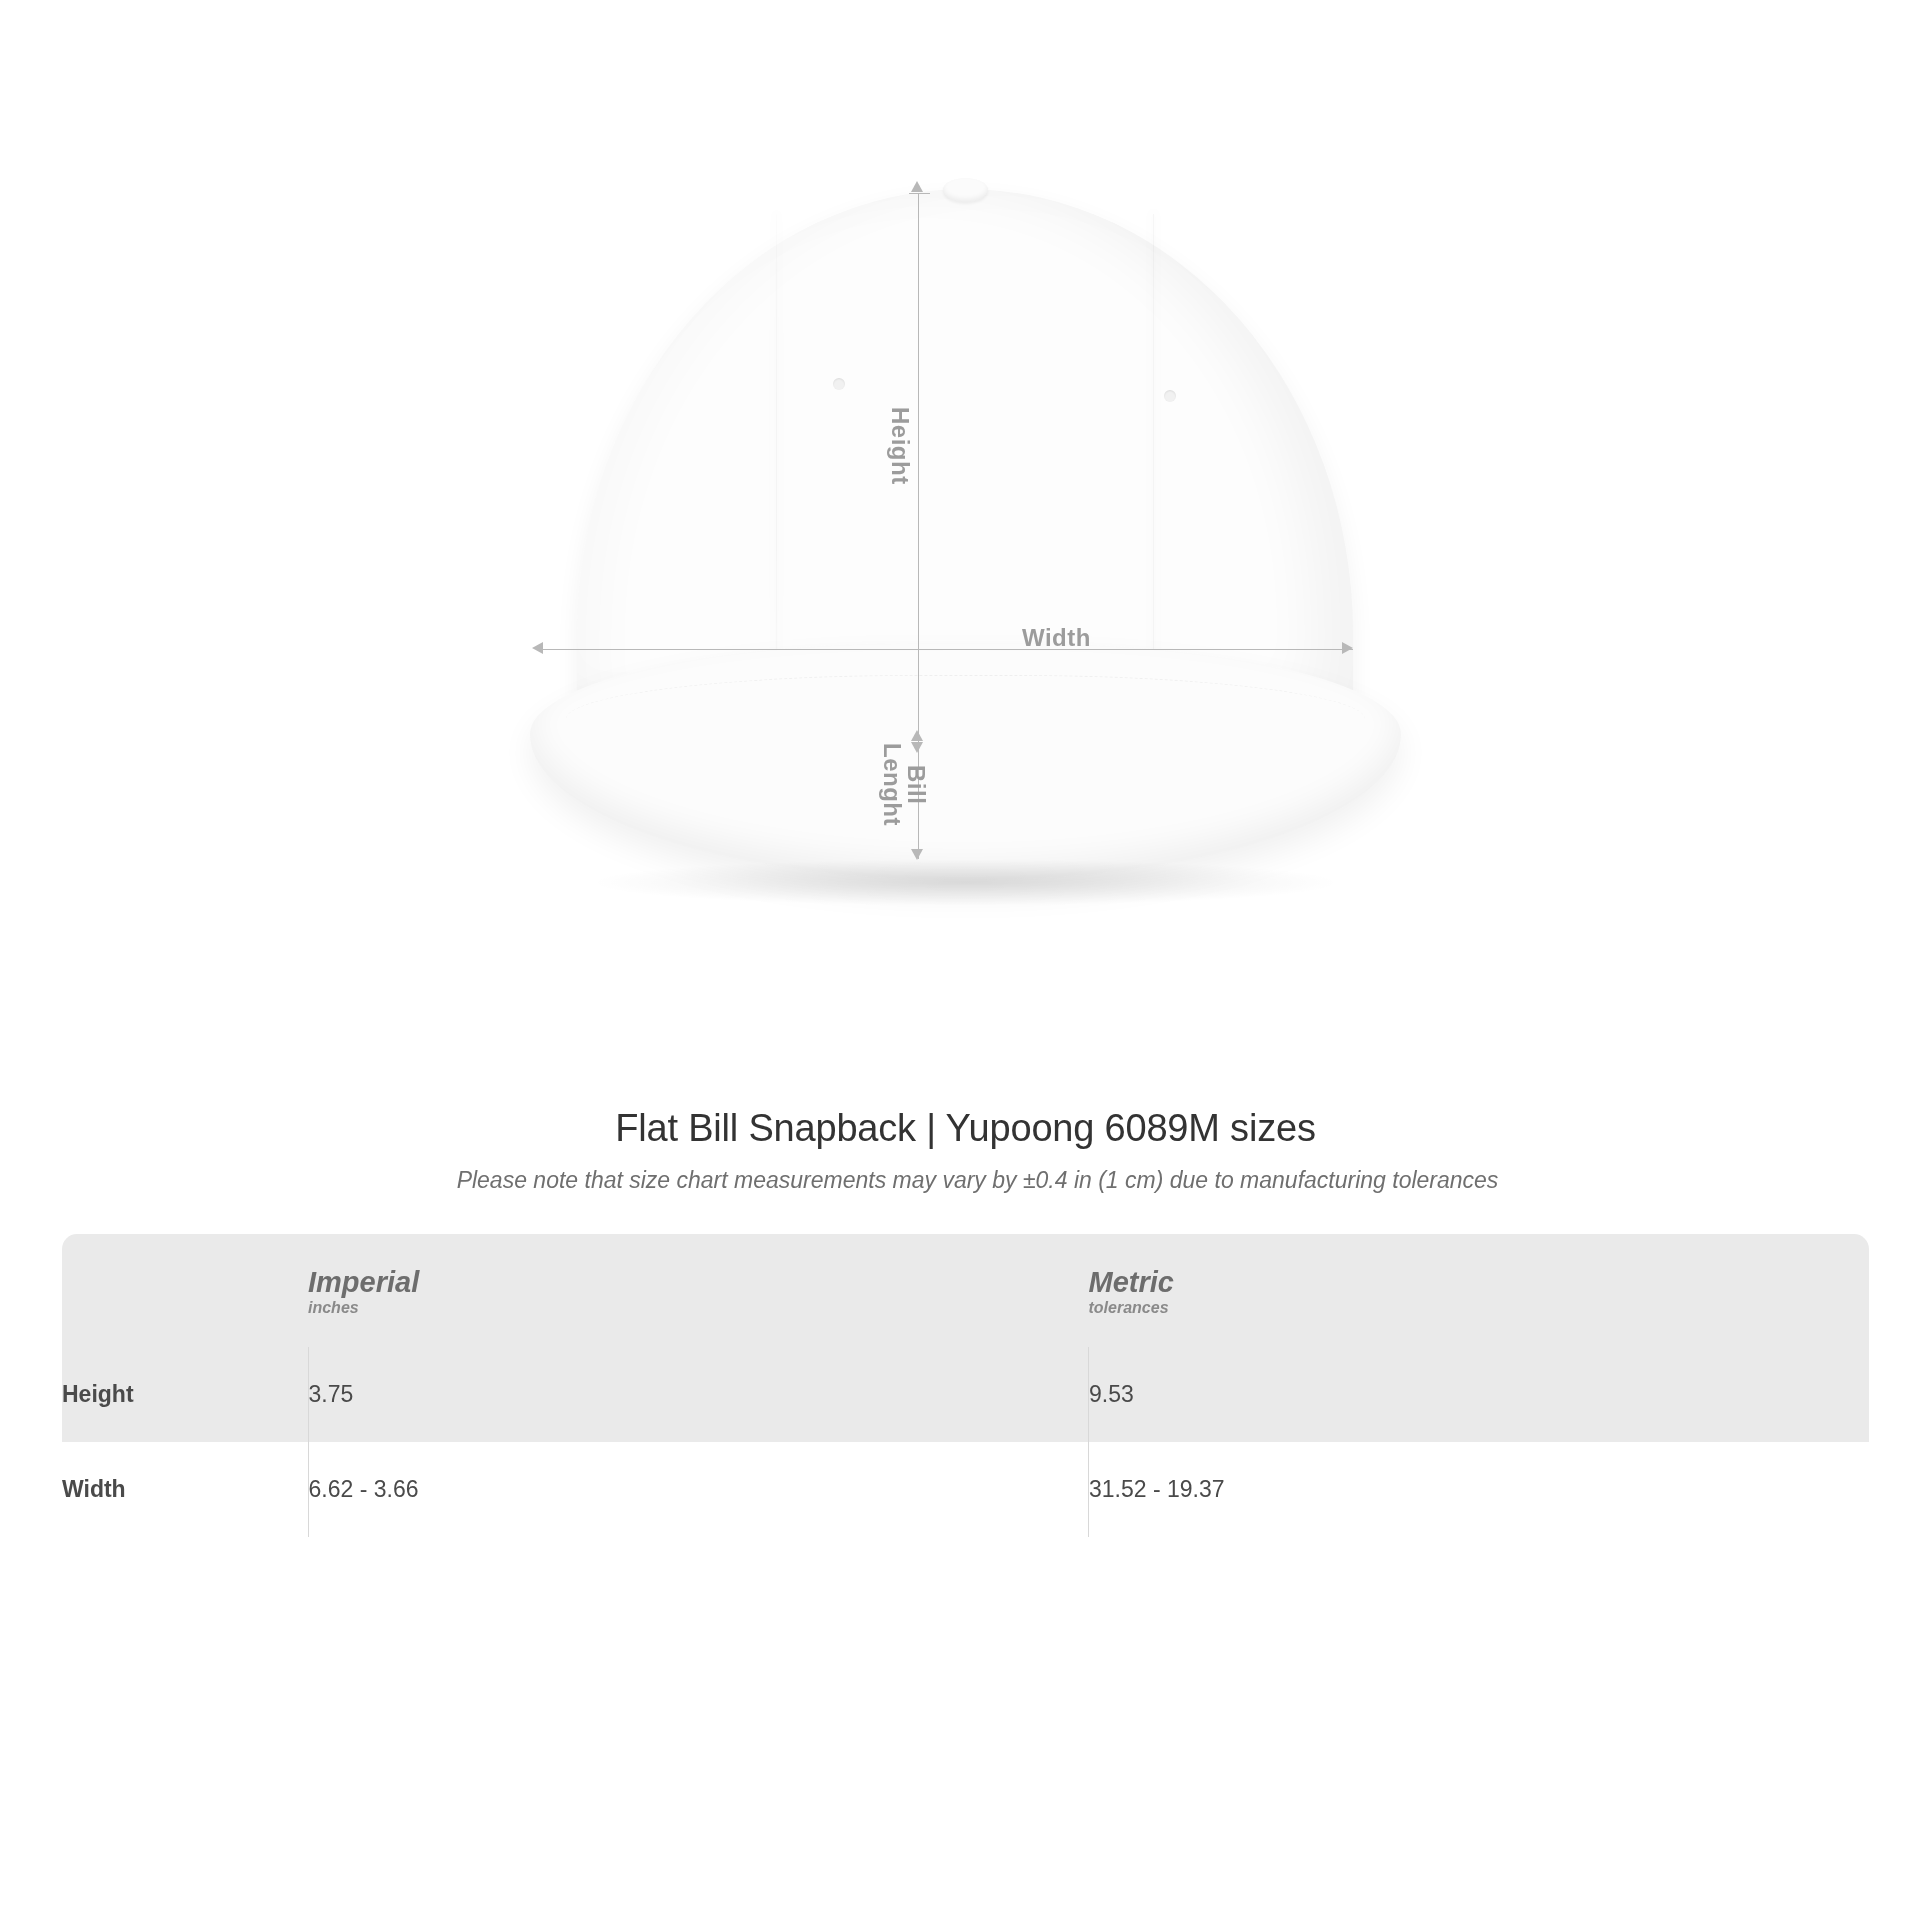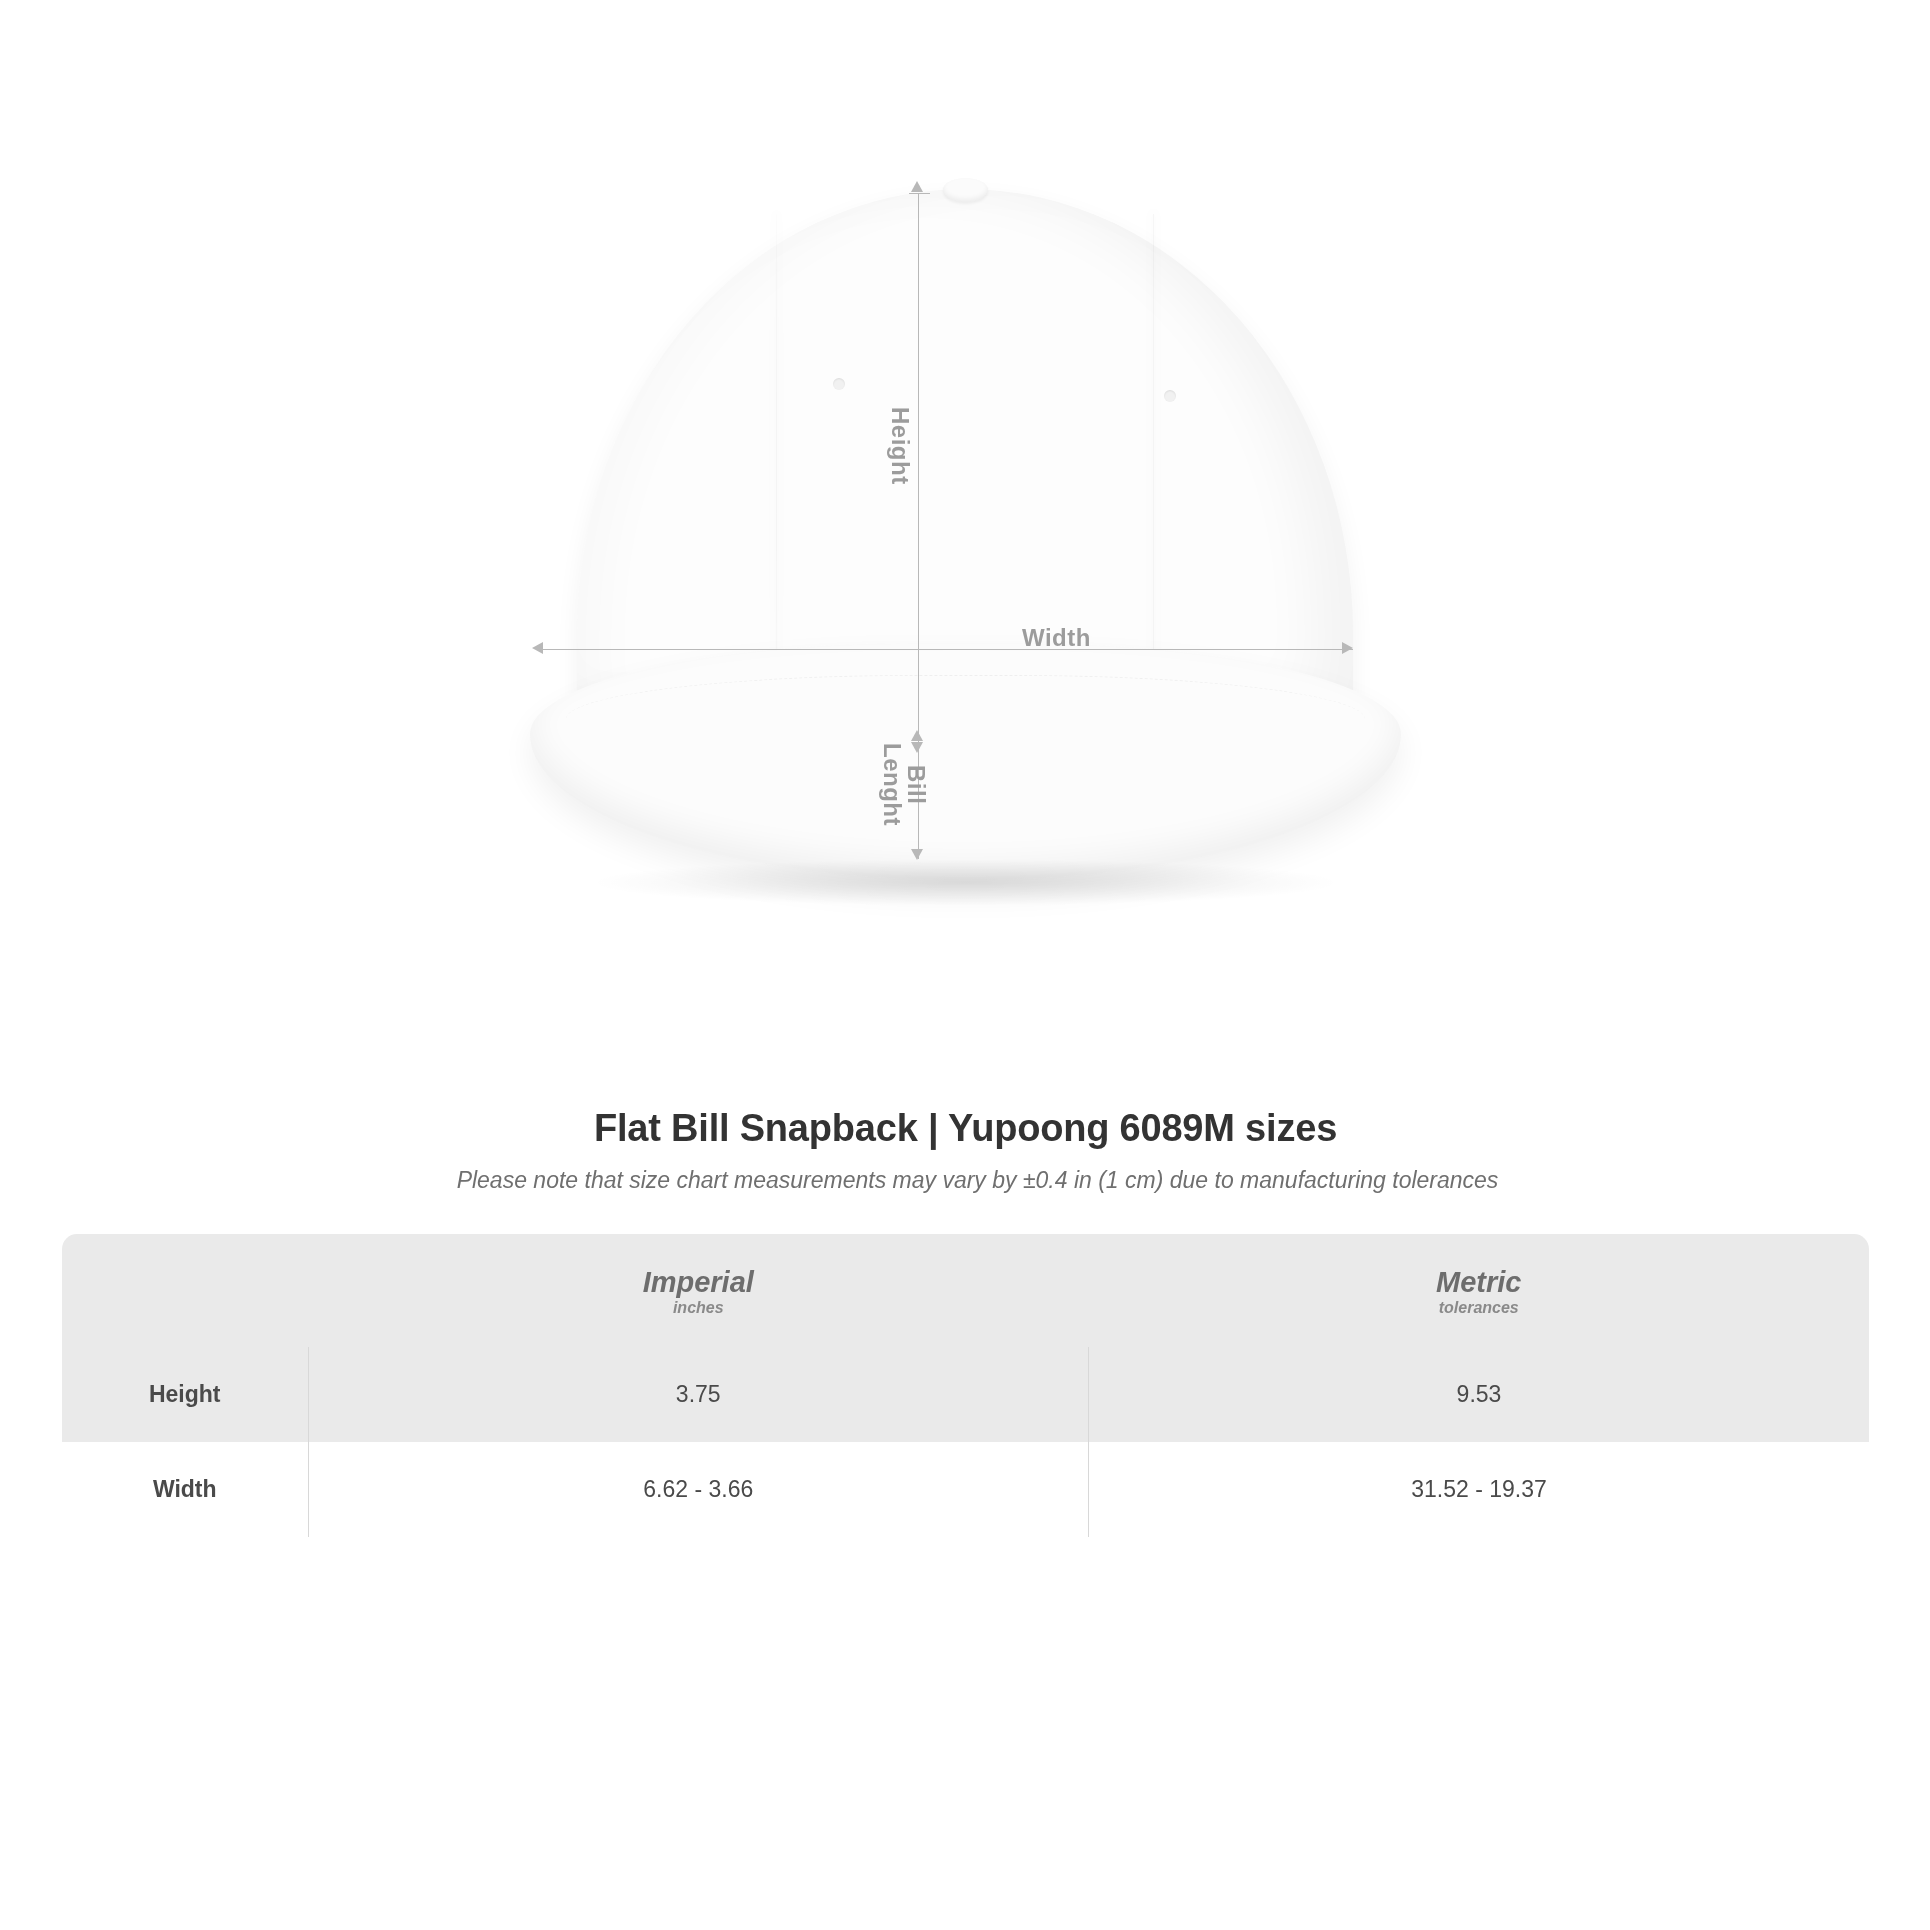--- a/index.html
+++ b/index.html
@@ -160,21 +160,21 @@
     line-height: 1.05;
   }
 
   
   .title-block {
     text-align: center;
     margin-top: 28px;
   }
   .chart-title {
     font-size: 38px;
-    font-weight: bold;
+    font-weight: normal;
     color: #333333;
     letter-spacing: -0.2px;
   }
   .chart-note {
     margin-top: 17px;
     font-size: 23px;
     font-style: italic;
     color: #6f6f6f;
     padding-left: 24px;
   }
@@ -185,21 +185,21 @@
     border-radius: 15px;
     overflow: hidden;
   }
   table.size-chart {
     width: 100%;
     border-collapse: collapse;
     table-layout: fixed;
   }
   table.size-chart th,
   table.size-chart td {
-    text-align: center;
+    text-align: left;
     font-size: 23px;
     color: #4a4a4a;
   }
   .unit-header-row th {
     background: #eaeaea;
     padding: 32px 0 30px 0;
     border: none;
   }
   .unit-header-row th.blank-cell {
     background: #eaeaea;

